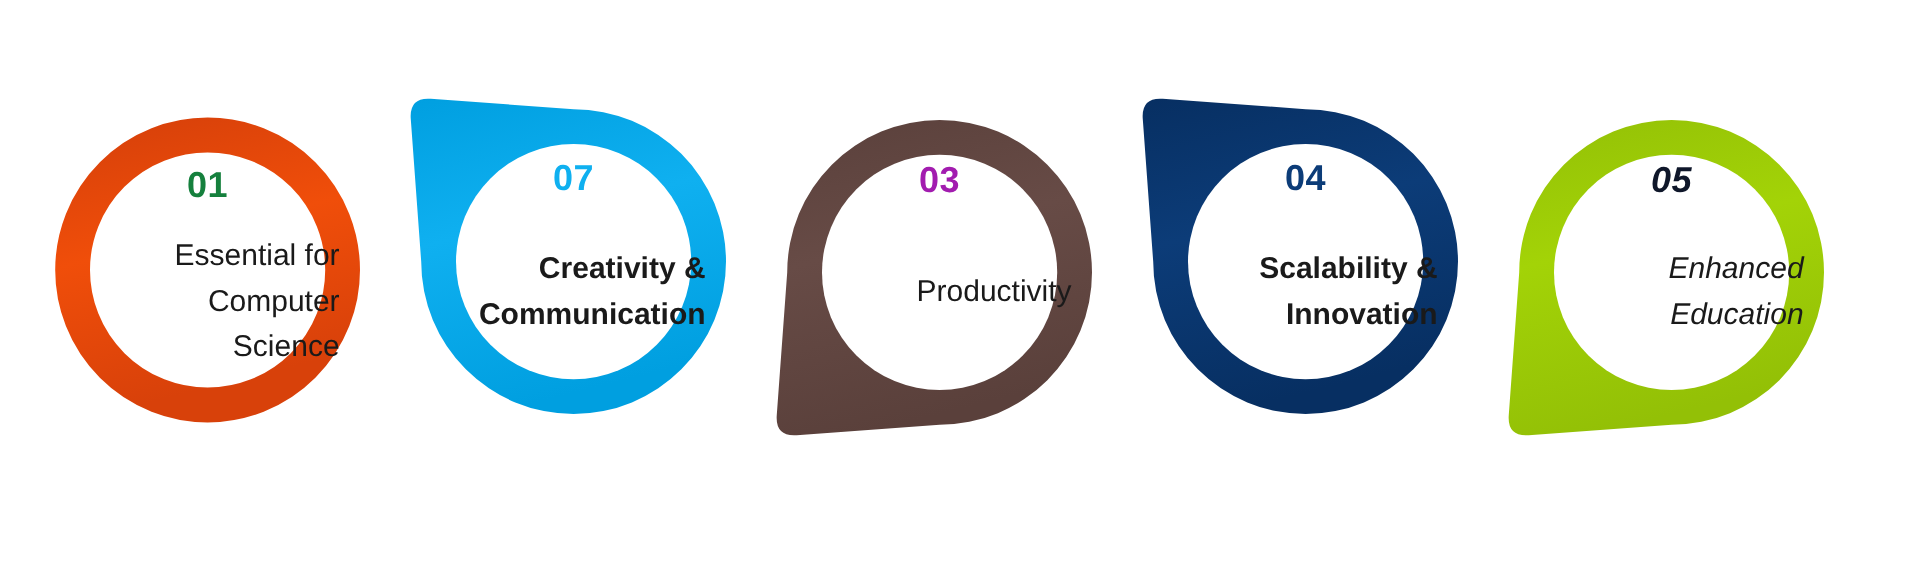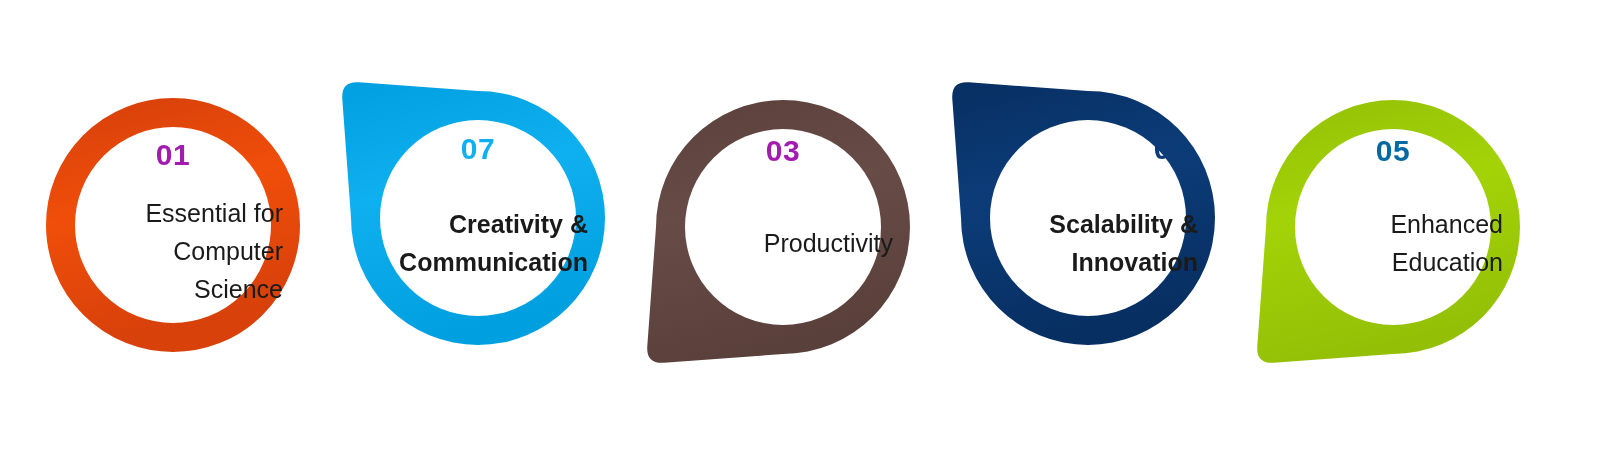--- a/index.html
+++ b/index.html
@@ -92,29 +92,29 @@
           <path d="M 961.00 218.00 L 952.30 98.94 Q 950.99 80.99 968.94 82.30 L 1088.00 91.00 A 127 127 0 1 1 961.00 218.00 Z" fill="url(#grad-3)"></path>
           <circle cx="1088" cy="218" r="98" fill="#ffffff"></circle>
         </g>
         <g>
           <path d="M 1393.00 354.00 L 1273.94 362.70 Q 1255.99 364.01 1257.30 346.06 L 1266.00 227.00 A 127 127 0 1 1 1393.00 354.00 Z" fill="url(#grad-4)"></path>
           <circle cx="1393" cy="227" r="98" fill="#ffffff"></circle>
         </g>
       </g>
   </svg>
   <div id="label-layer">
-      <div class="node-number" style="left: 73px; top: 140px; width: 200px; color: #a21caf;">01</div>
+      <div class="node-number" style="left: 73px; top: 140px; width: 200px; color: #15803d;">01</div>
       <div class="node-title" style="left: 63px; top: 194px; width: 220px;">Essential for
 Computer
 Science</div>
       <div class="node-number" style="left: 378px; top: 134px; width: 200px; color: rgb(15, 176, 240);">07</div>
       <div class="node-title" style="left: 368px; top: 205px; width: 220px; font-weight: bold;">Creativity &amp;
 Communication</div>
       <div class="node-number" style="left: 683px; top: 136px; width: 200px; color: #a21caf;">03</div>
       <div class="node-title" style="left: 673px; top: 224px; width: 220px;">Productivity</div>
-      <div class="node-number" style="left: 988px; top: 134px; width: 200px; color: rgb(12, 60, 120); text-align: right;">04</div>
+      <div class="node-number" style="left: 988px; top: 134px; width: 200px; color: rgb(12, 60, 120);">04</div>
       <div class="node-title" style="left: 978px; top: 205px; width: 220px; font-weight: bold;">Scalability &amp;
 Innovation</div>
-      <div class="node-number" style="left: 1293px; top: 136px; width: 200px; color: #0369a1;">05</div>
-      <div class="node-title" style="left: 1283px; top: 205px; width: 220px;">Enhanced
+      <div class="node-number" style="left: 1293px; top: 136px; width: 200px; color: #0f172a; font-style: italic;">05</div>
+      <div class="node-title" style="left: 1283px; top: 205px; width: 220px; font-style: italic;">Enhanced
 Education</div>
     </div>
 </div>
 
 </body></html>

